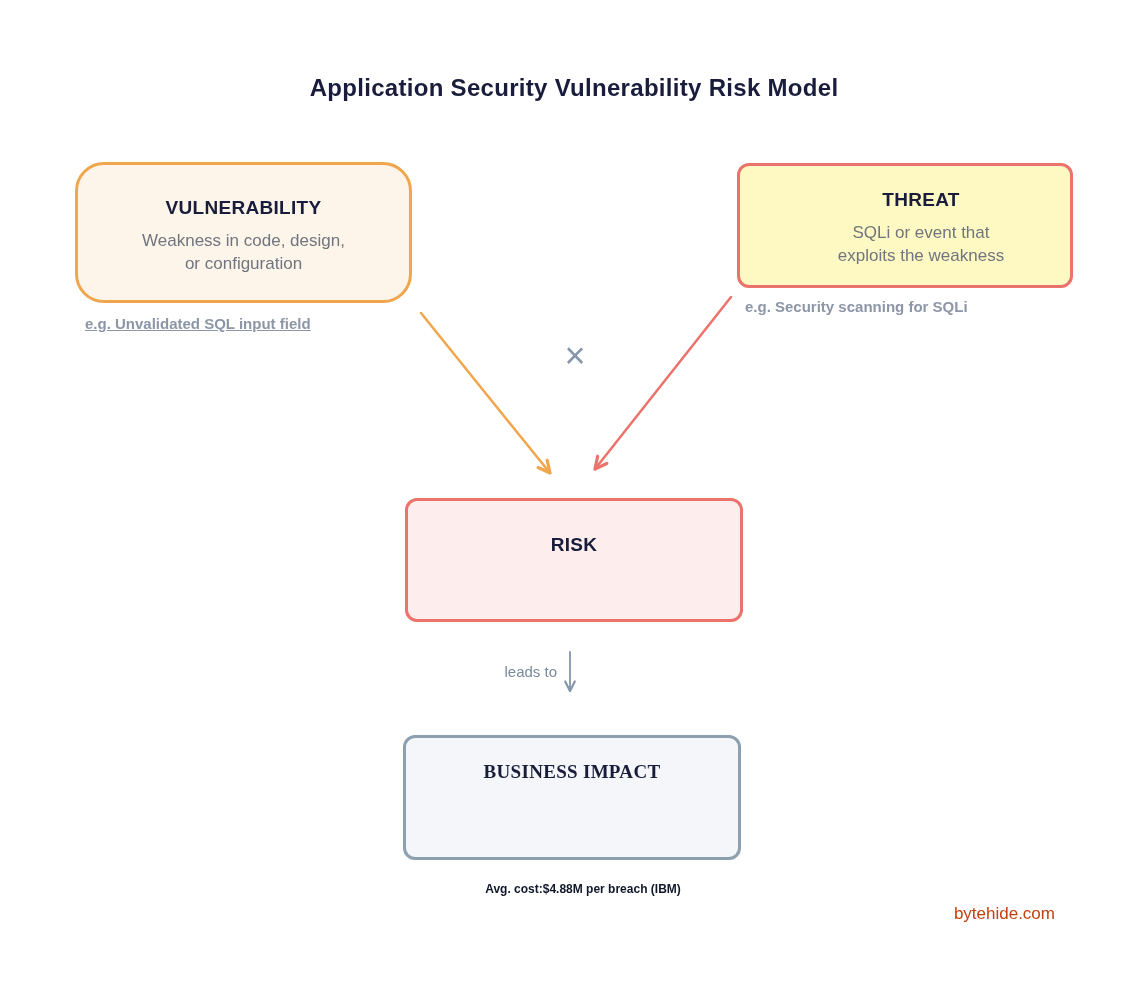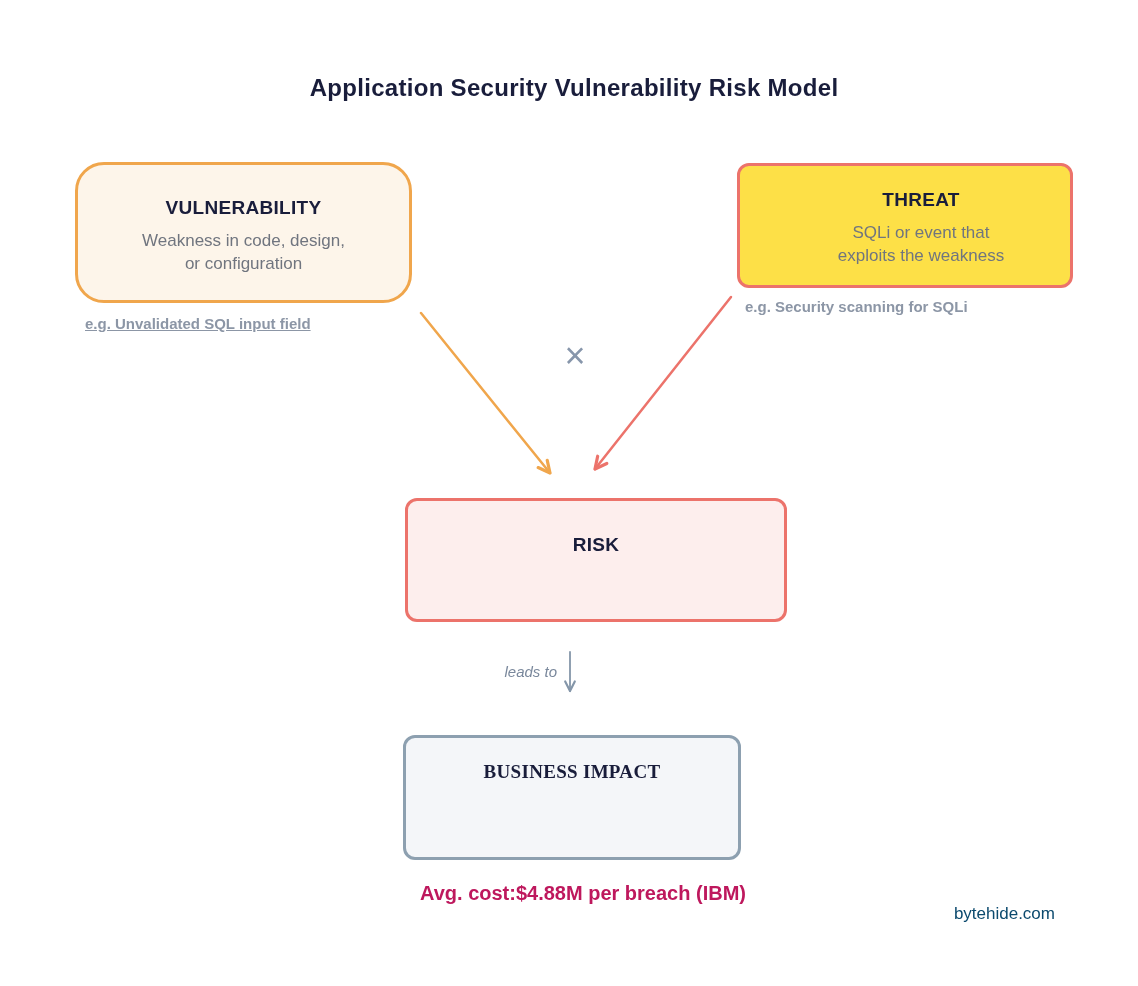--- a/index.html
+++ b/index.html
@@ -60,27 +60,27 @@
     width: 337px; height: 141px;
     padding-top: 32px;
     background: #fdf5ea;
     border-color: #f0a64c;
     border-radius: 29px;
   }
   .node-threat {
     left: 737px; top: 163px;
     width: 336px; height: 125px;
     padding-top: 23px;
-    background: #fde047;
+    background: #fef9c3;
     border-color: #ec736b;
     padding-left: 32px;
   }
   .node-risk {
     left: 405px; top: 498px;
-    width: 382px; height: 124px;
+    width: 338px; height: 124px;
     padding-top: 33px;
     background: #fdeeed;
     border-color: #ec736b;
   }
   .node-impact {
     left: 403px; top: 735px;
     width: 338px; height: 125px;
     padding-top: 23px;
     background: #f4f6f9;
     border-color: #8da0b0;
@@ -92,49 +92,48 @@
     font-weight: 600;
     color: #8c96a6;
     white-space: nowrap;
   }
   .caption-vulnerability { left: 85px; top: 315px; text-decoration: underline; }
   .caption-threat { left: 745px; top: 298px; }
   .caption-impact {
     left: 403px; top: 882px;
     width: 360px;
     text-align: center;
-    font-size: 20px;
-    color: #be185d;
+    font-size: 12px;
+    color: #0f172a;
   }
   .multiply {
     position: absolute;
     left: 555px; top: 334px;
     width: 40px; height: 44px;
     text-align: center;
     font-size: 36px;
     line-height: 44px;
     font-weight: 400;
     color: #8796ab;
   }
   .leads-to-label {
     position: absolute;
     left: 455px; top: 663px;
     width: 102px;
     text-align: right;
     font-size: 15px;
     font-weight: 400;
     color: #7a889c;
-    font-style: italic;
   }
   .watermark {
     position: absolute;
     right: 83px; top: 904px;
     font-size: 17px;
     font-weight: 400;
-    color: #0c4a6e;
+    color: #c2410c;
   }
 </style>
 </head>
 <body>
 
 <div class="canvas">
 
   <h1 class="diagram-title">Application Security Vulnerability Risk Model</h1>
 
   <svg class="arrows" viewBox="0 0 1138 986" xmlns="http://www.w3.org/2000/svg">

